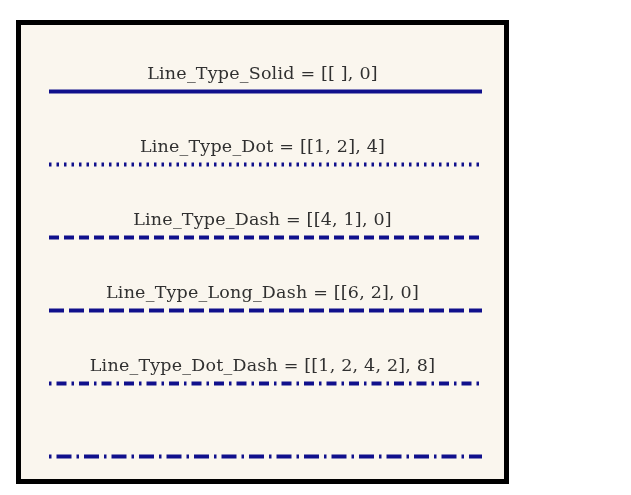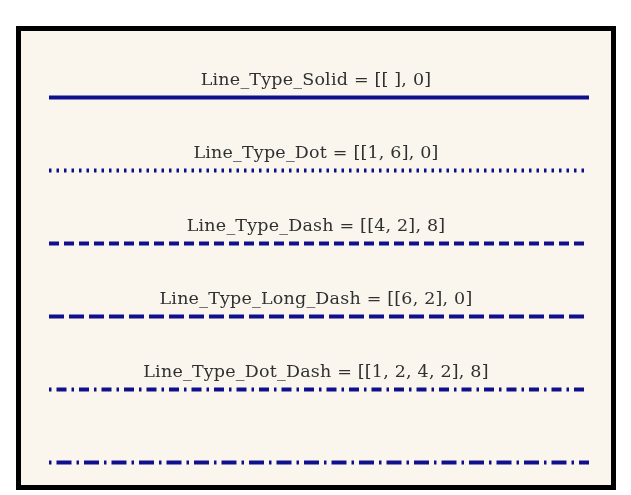--- a/index.html
+++ b/index.html
@@ -7,22 +7,22 @@
     padding: 0;
     width: 631px;
     height: 495px;
     background: #ffffff;
     font-family: "DejaVu Serif", "Liberation Serif", serif;
     overflow: hidden;
   }
   .frame {
     position: absolute;
     left: 16px;
-    top: 26px;
-    width: 600px;
+    top: 20px;
+    width: 493px;
     height: 464px;
     box-sizing: border-box;
     border: 5px solid var(--border-color, #000000);
     background: var(--frame-bg, #faf6ee);
     display: flex;
     flex-direction: column;
     padding: 0 0 16px 0;
   }
   .row {
     flex: 1 1 0;
@@ -62,30 +62,30 @@
   <div class="row">
     <div class="row-label">Line_Type_Solid = [[ ], 0]</div>
     <div class="line-wrap">
       <svg preserveAspectRatio="none">
           <line x1="0" y1="2.5" x2="100%" y2="2.5"></line>
         </svg>
     </div>
   </div>
 
   <div class="row">
-    <div class="row-label">Line_Type_Dot = [[1, 6], 0]</div>
+    <div class="row-label">Line_Type_Dot = [[1, 2], 4]</div>
     <div class="line-wrap">
       <svg preserveAspectRatio="none">
           <line x1="0" y1="2.5" x2="100%" y2="2.5" stroke-dasharray="2.5 5" stroke-dashoffset="0"></line>
         </svg>
     </div>
   </div>
 
   <div class="row">
-    <div class="row-label">Line_Type_Dash = [[4, 2], 8]</div>
+    <div class="row-label">Line_Type_Dash = [[4, 1], 0]</div>
     <div class="line-wrap">
       <svg preserveAspectRatio="none">
           <line x1="0" y1="2.5" x2="100%" y2="2.5" stroke-dasharray="10 5" stroke-dashoffset="0"></line>
         </svg>
     </div>
   </div>
 
   <div class="row">
     <div class="row-label">Line_Type_Long_Dash = [[6, 2], 0]</div>
     <div class="line-wrap">

